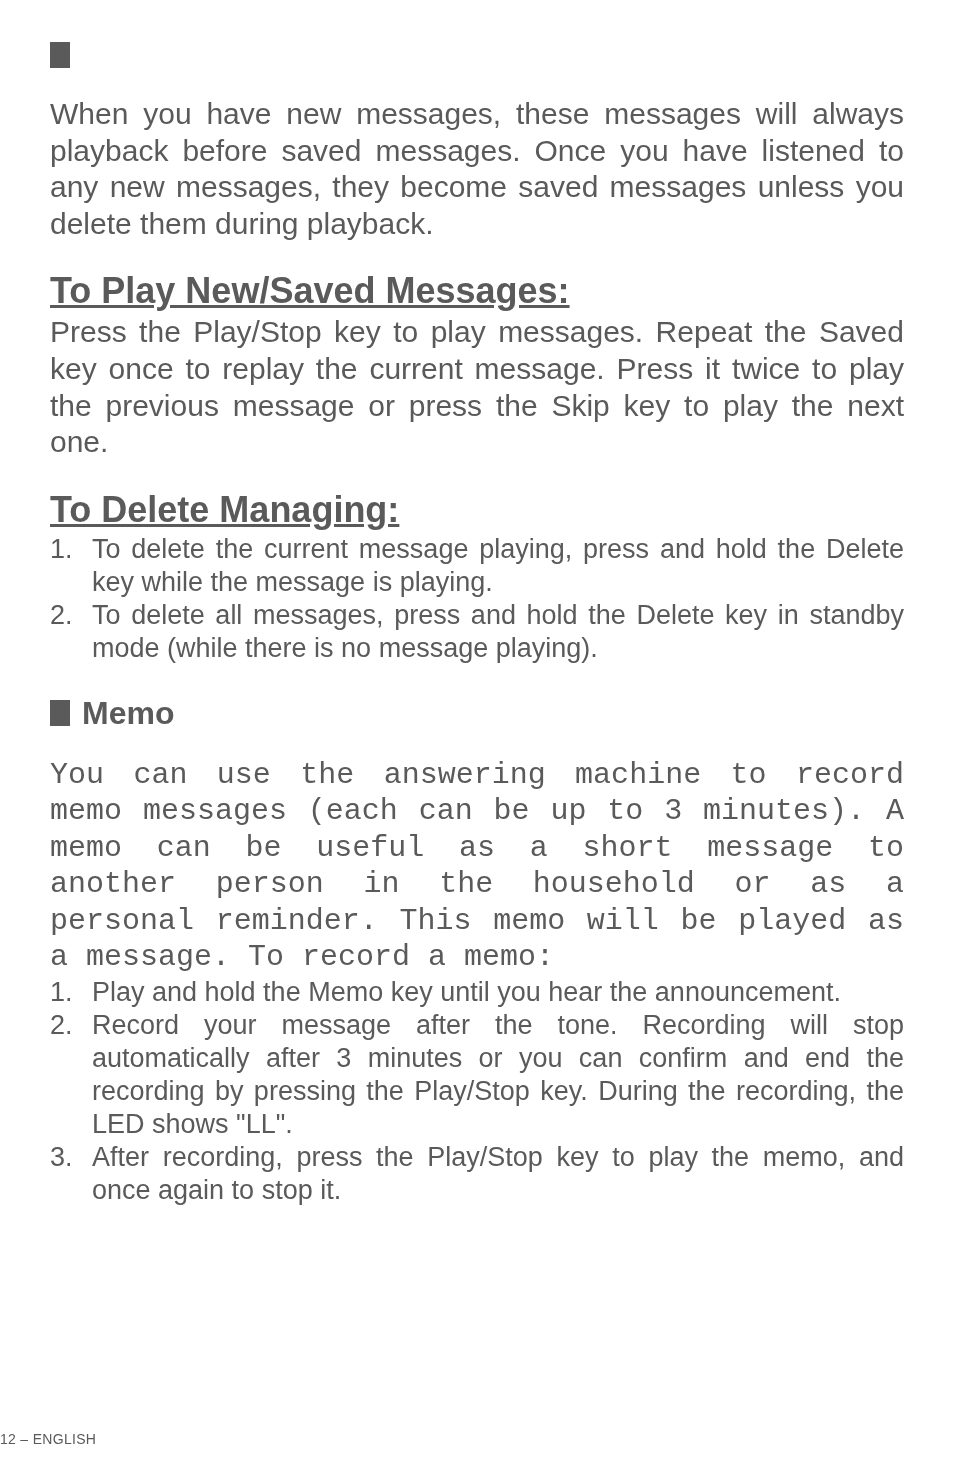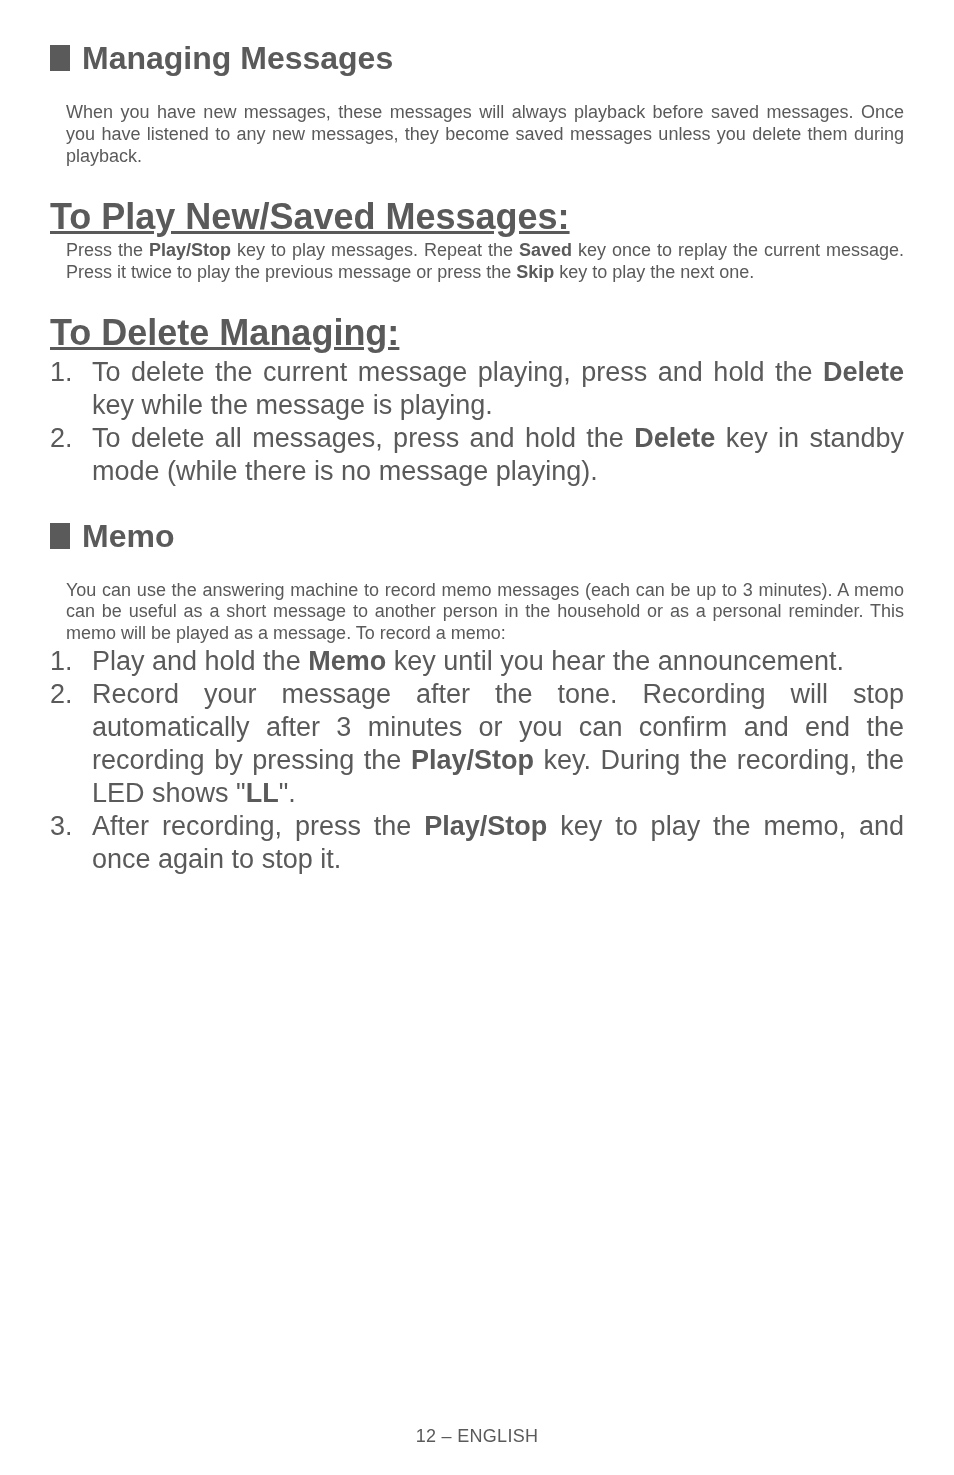--- a/index.html
+++ b/index.html
@@ -22,25 +22,24 @@
     background: #5a5a5a;
     margin-right: 12px;
     flex-shrink: 0;
   }
   .section-heading .title {
     font-size: 32px;
     font-weight: bold;
     line-height: 1;
   }
   .body-text {
-    font-size: 18px;
+    font-size: 30px;
     line-height: 1.22;
     text-align: justify;
     margin-bottom: 28px;
-    margin-left: 16px;
   }
   .sub-heading {
     font-size: 36px;
     font-weight: bold;
     text-decoration: underline;
     margin-bottom: 2px;
   }
   .list {
     list-style: none;
     counter-reset: item;
@@ -51,40 +50,38 @@
     line-height: 1.22;
     text-align: justify;
     padding-left: 42px;
     position: relative;
   }
   .list li .num {
     position: absolute;
     left: 0;
     top: 0;
   }
-  .strong { font-weight: bold; }
+  .strong { font-weight: normal; }
   .section2 { margin-top: 32px; }
-  .para-nbm { margin-bottom: 0; }
+  .para-nbm { margin-bottom: 0; font-family: Liberation Mono, monospace; }
   .footer {
     position: absolute;
     bottom: 28px;
     left: 0;
     right: 0;
-    text-align: center;
-    font-size: 18px;
+    font-size: 14px;
     color: #5a5a5a;
     letter-spacing: 0.3px;
   }
 </style>
 </head>
 <body>
 
 <div class="section-heading">
   <div class="bullet"></div>
-  <div class="title">Managing Messages</div>
 </div>
 
 <p class="body-text">When you have new messages, these messages will always playback before saved messages.  Once you have listened to any new messages, they become saved messages unless you delete them during playback.</p>
 
 <div class="sub-heading">To Play New/Saved Messages:</div>
 <p class="body-text">
   <span>Press the </span><span class="strong">Play/Stop</span><span> key to play messages.  Repeat the </span><span class="strong">Saved</span><span> key once to replay the current message.  Press it twice to play the previous message or press the </span><span class="strong">Skip</span><span> key to play the next one.</span>
 </p>
 
 <div class="sub-heading">To Delete Managing:</div>

